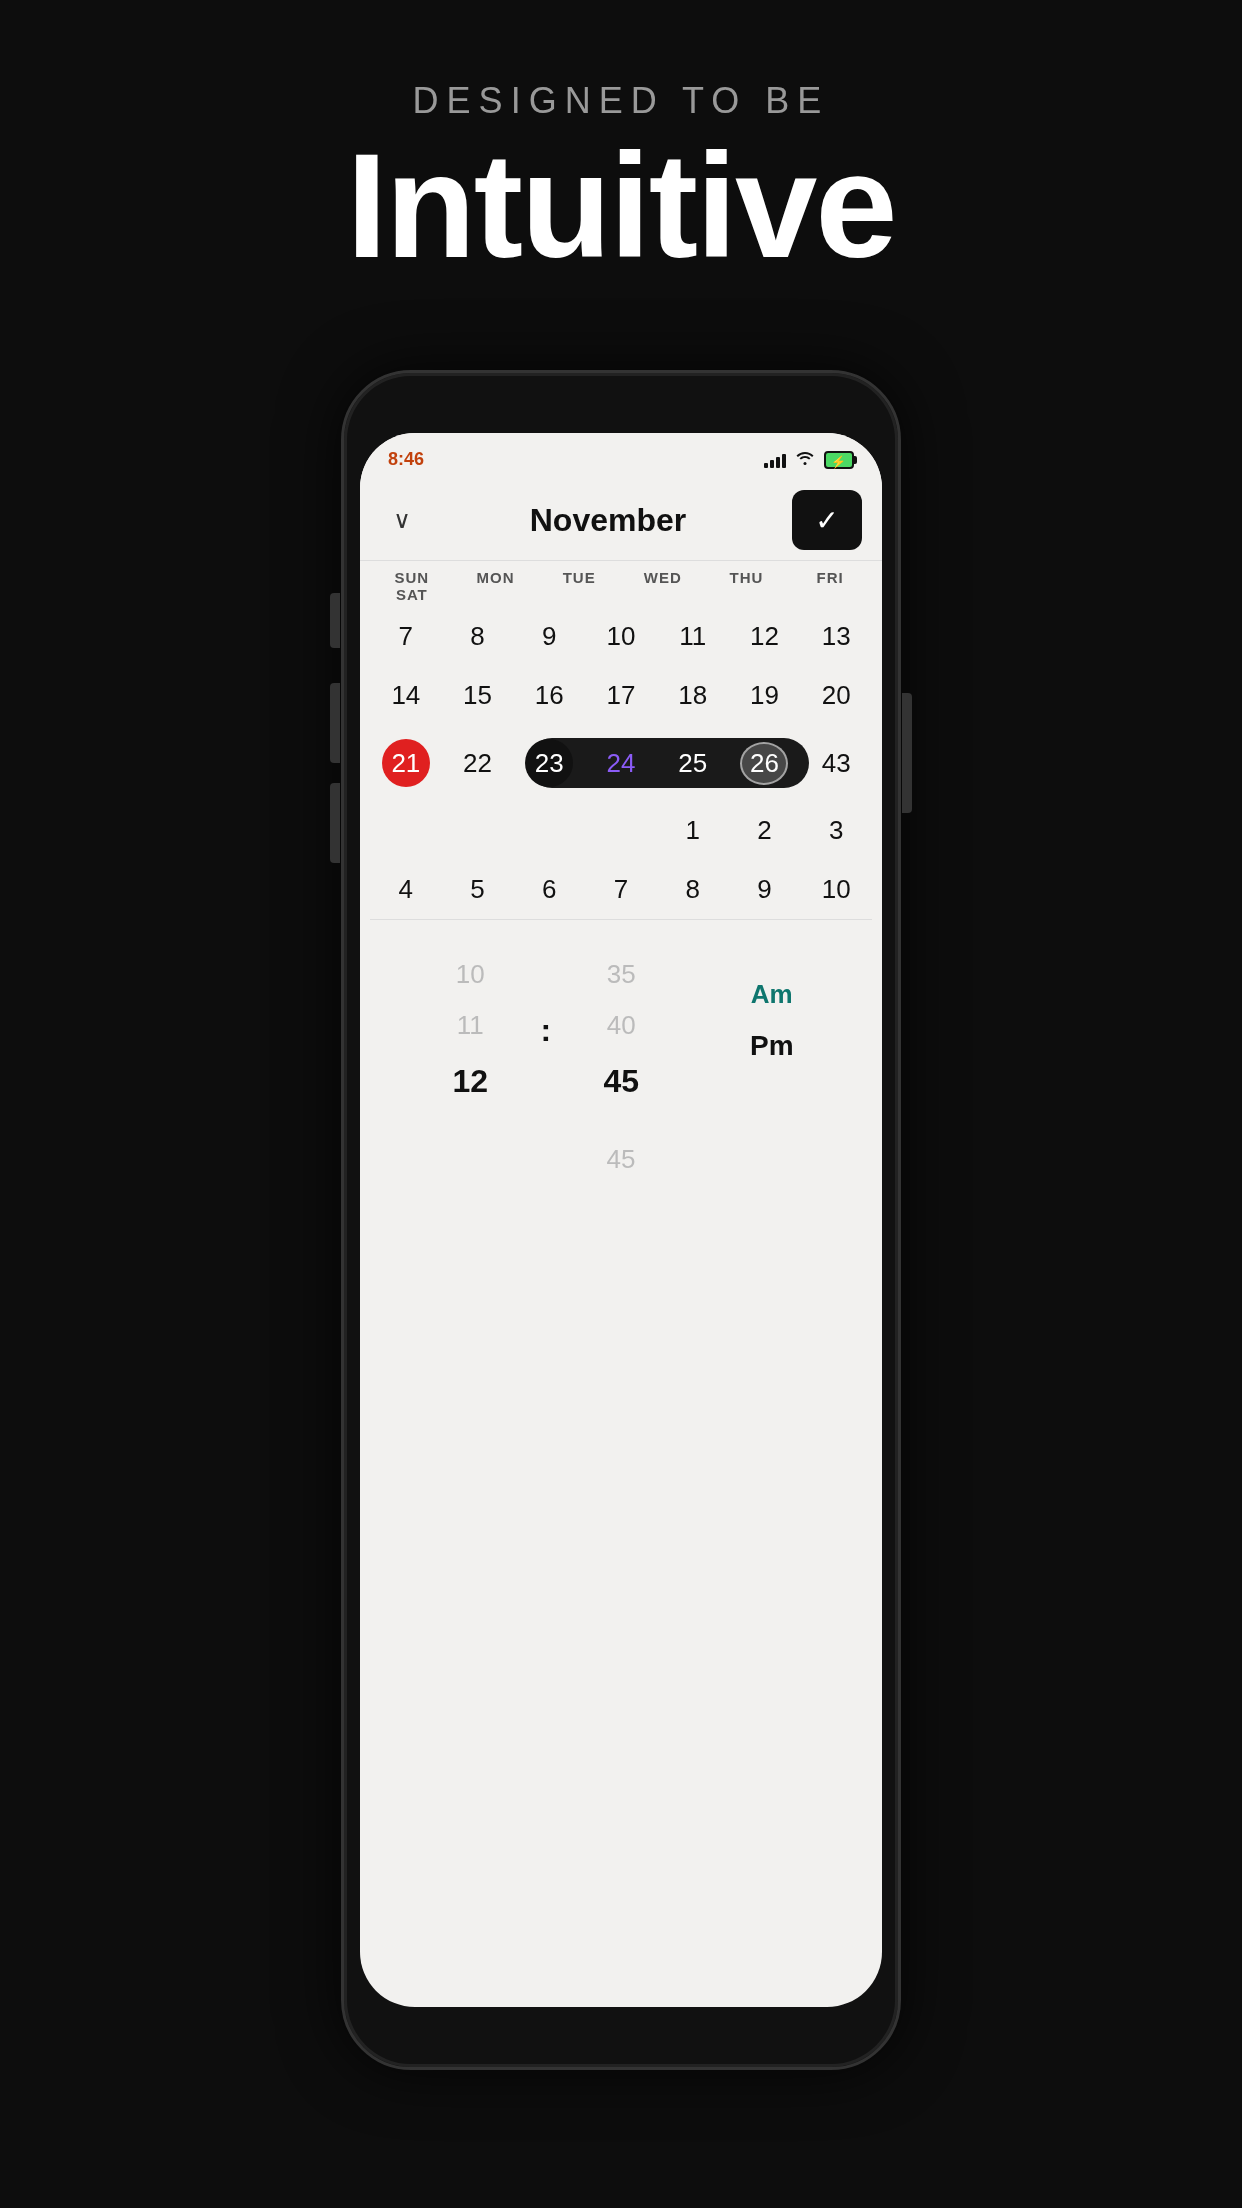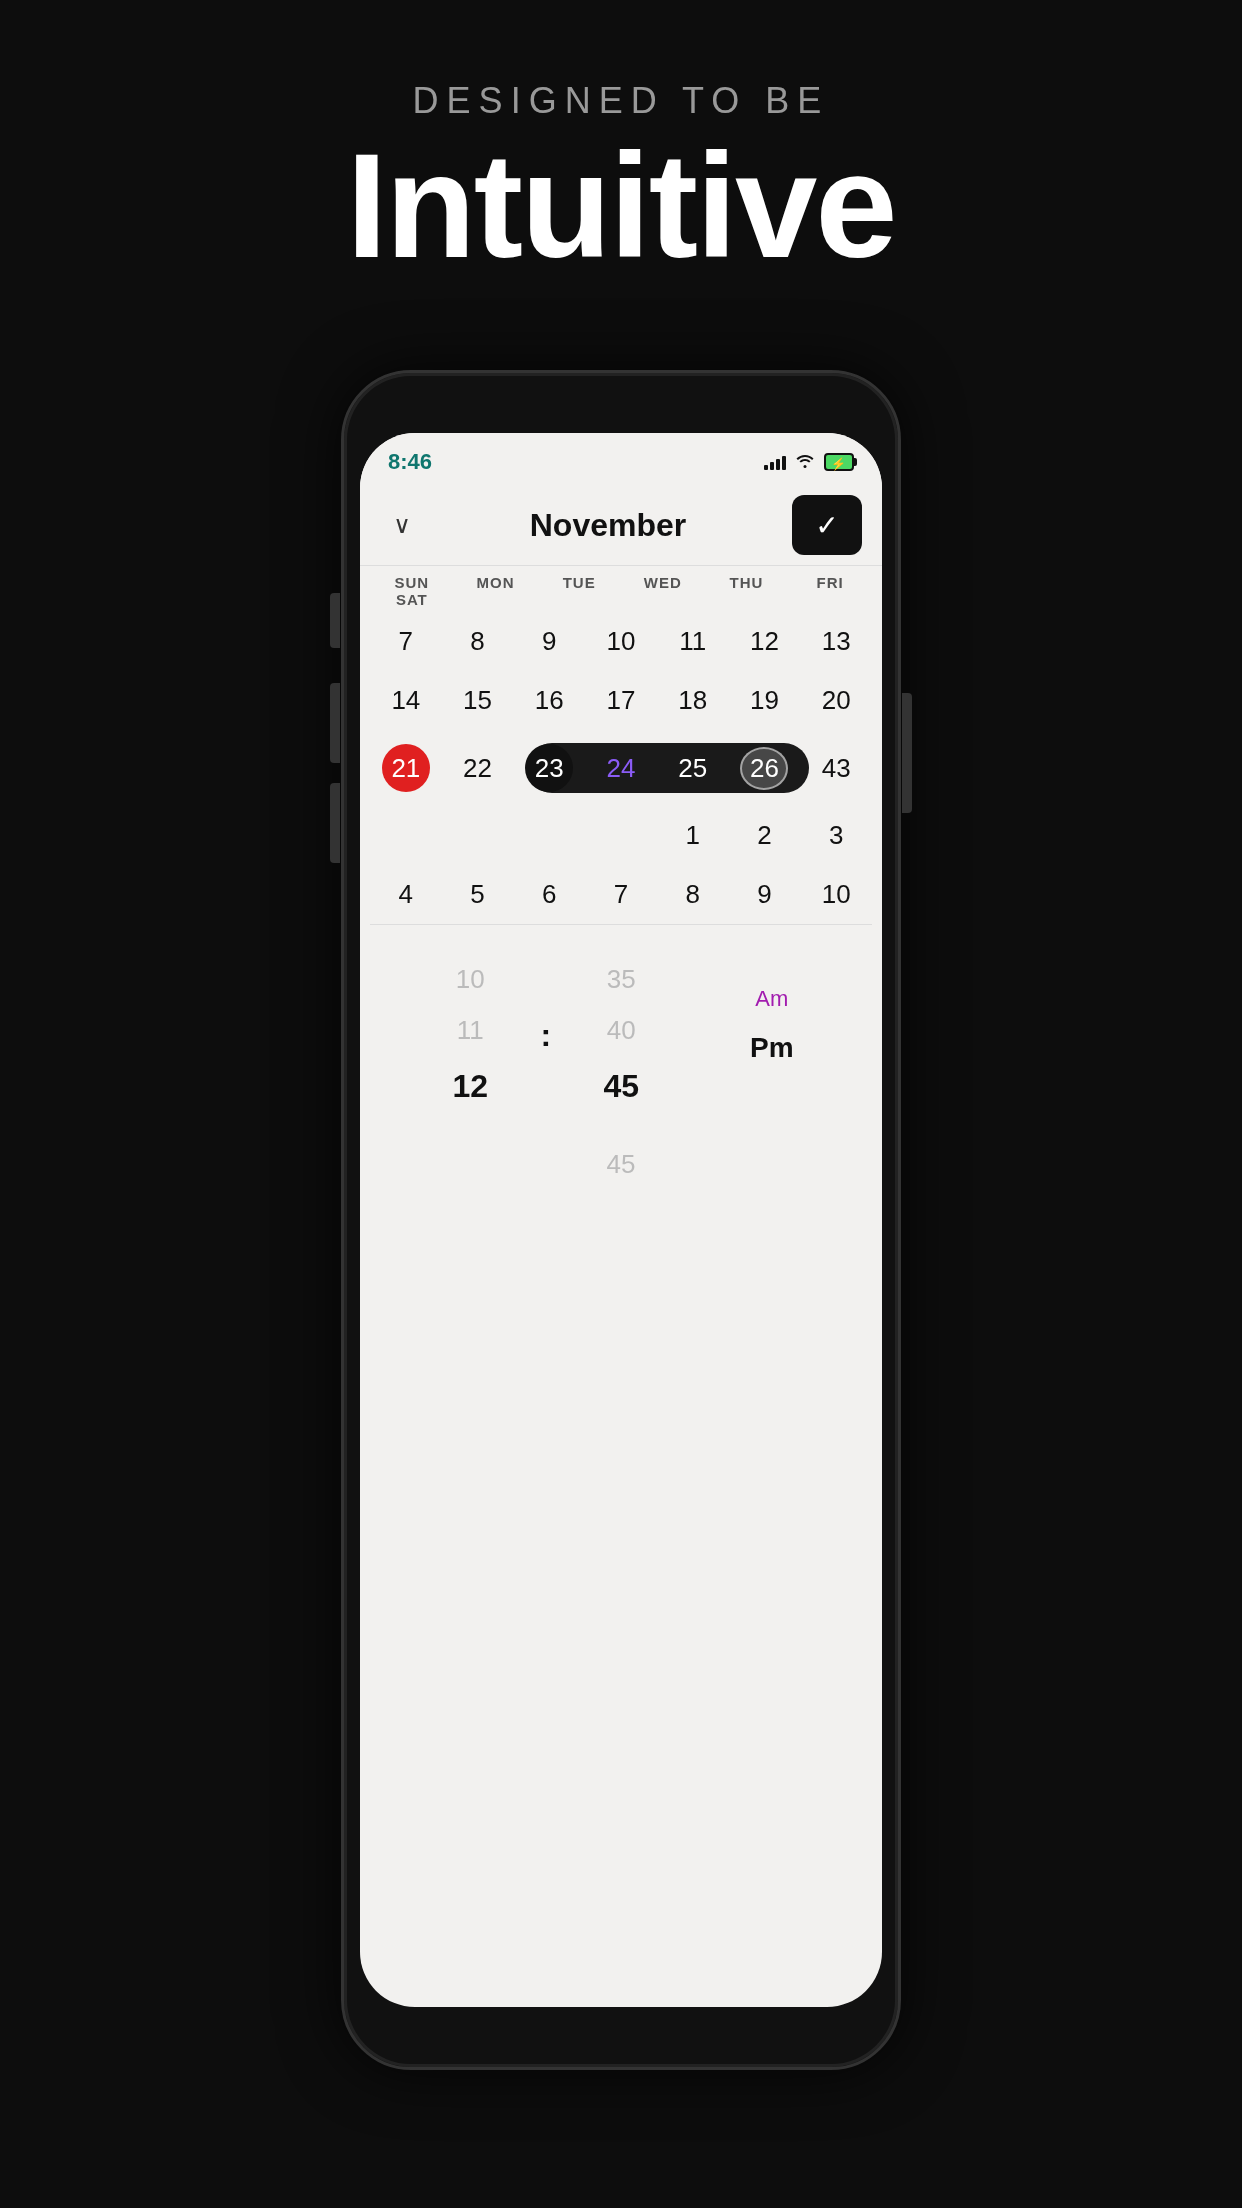--- a/index.html
+++ b/index.html
@@ -104,23 +104,23 @@
     
     .status-bar {
       display: flex;
       justify-content: space-between;
       align-items: center;
       padding: 16px 28px 10px;
       background: #f2f1ef;
     }
 
     .status-time {
-      font-size: 22px;
+      font-size: 18px;
       font-weight: 600;
-      color: #0f766e;
+      color: #c2410c;
     }
 
     .status-icons {
       display: flex;
       align-items: center;
       gap: 8px;
     }
 
     .signal-bars {
       display: flex;
@@ -309,23 +309,24 @@
       padding-bottom: 0;
     }
 
     .ampm-col {
       display: flex;
       flex-direction: column;
       align-items: center;
     }
 
     .ampm-item {
-      font-size: 22px;
-      color: #a21caf;
+      font-size: 26px;
+      color: #0f766e;
       padding: 10px 0;
+      font-weight: bold;
     }
 
     .ampm-item.selected {
       font-size: 28px;
       font-weight: 700;
       color: #111;
     }
   </style>
 </head>
 <body>

